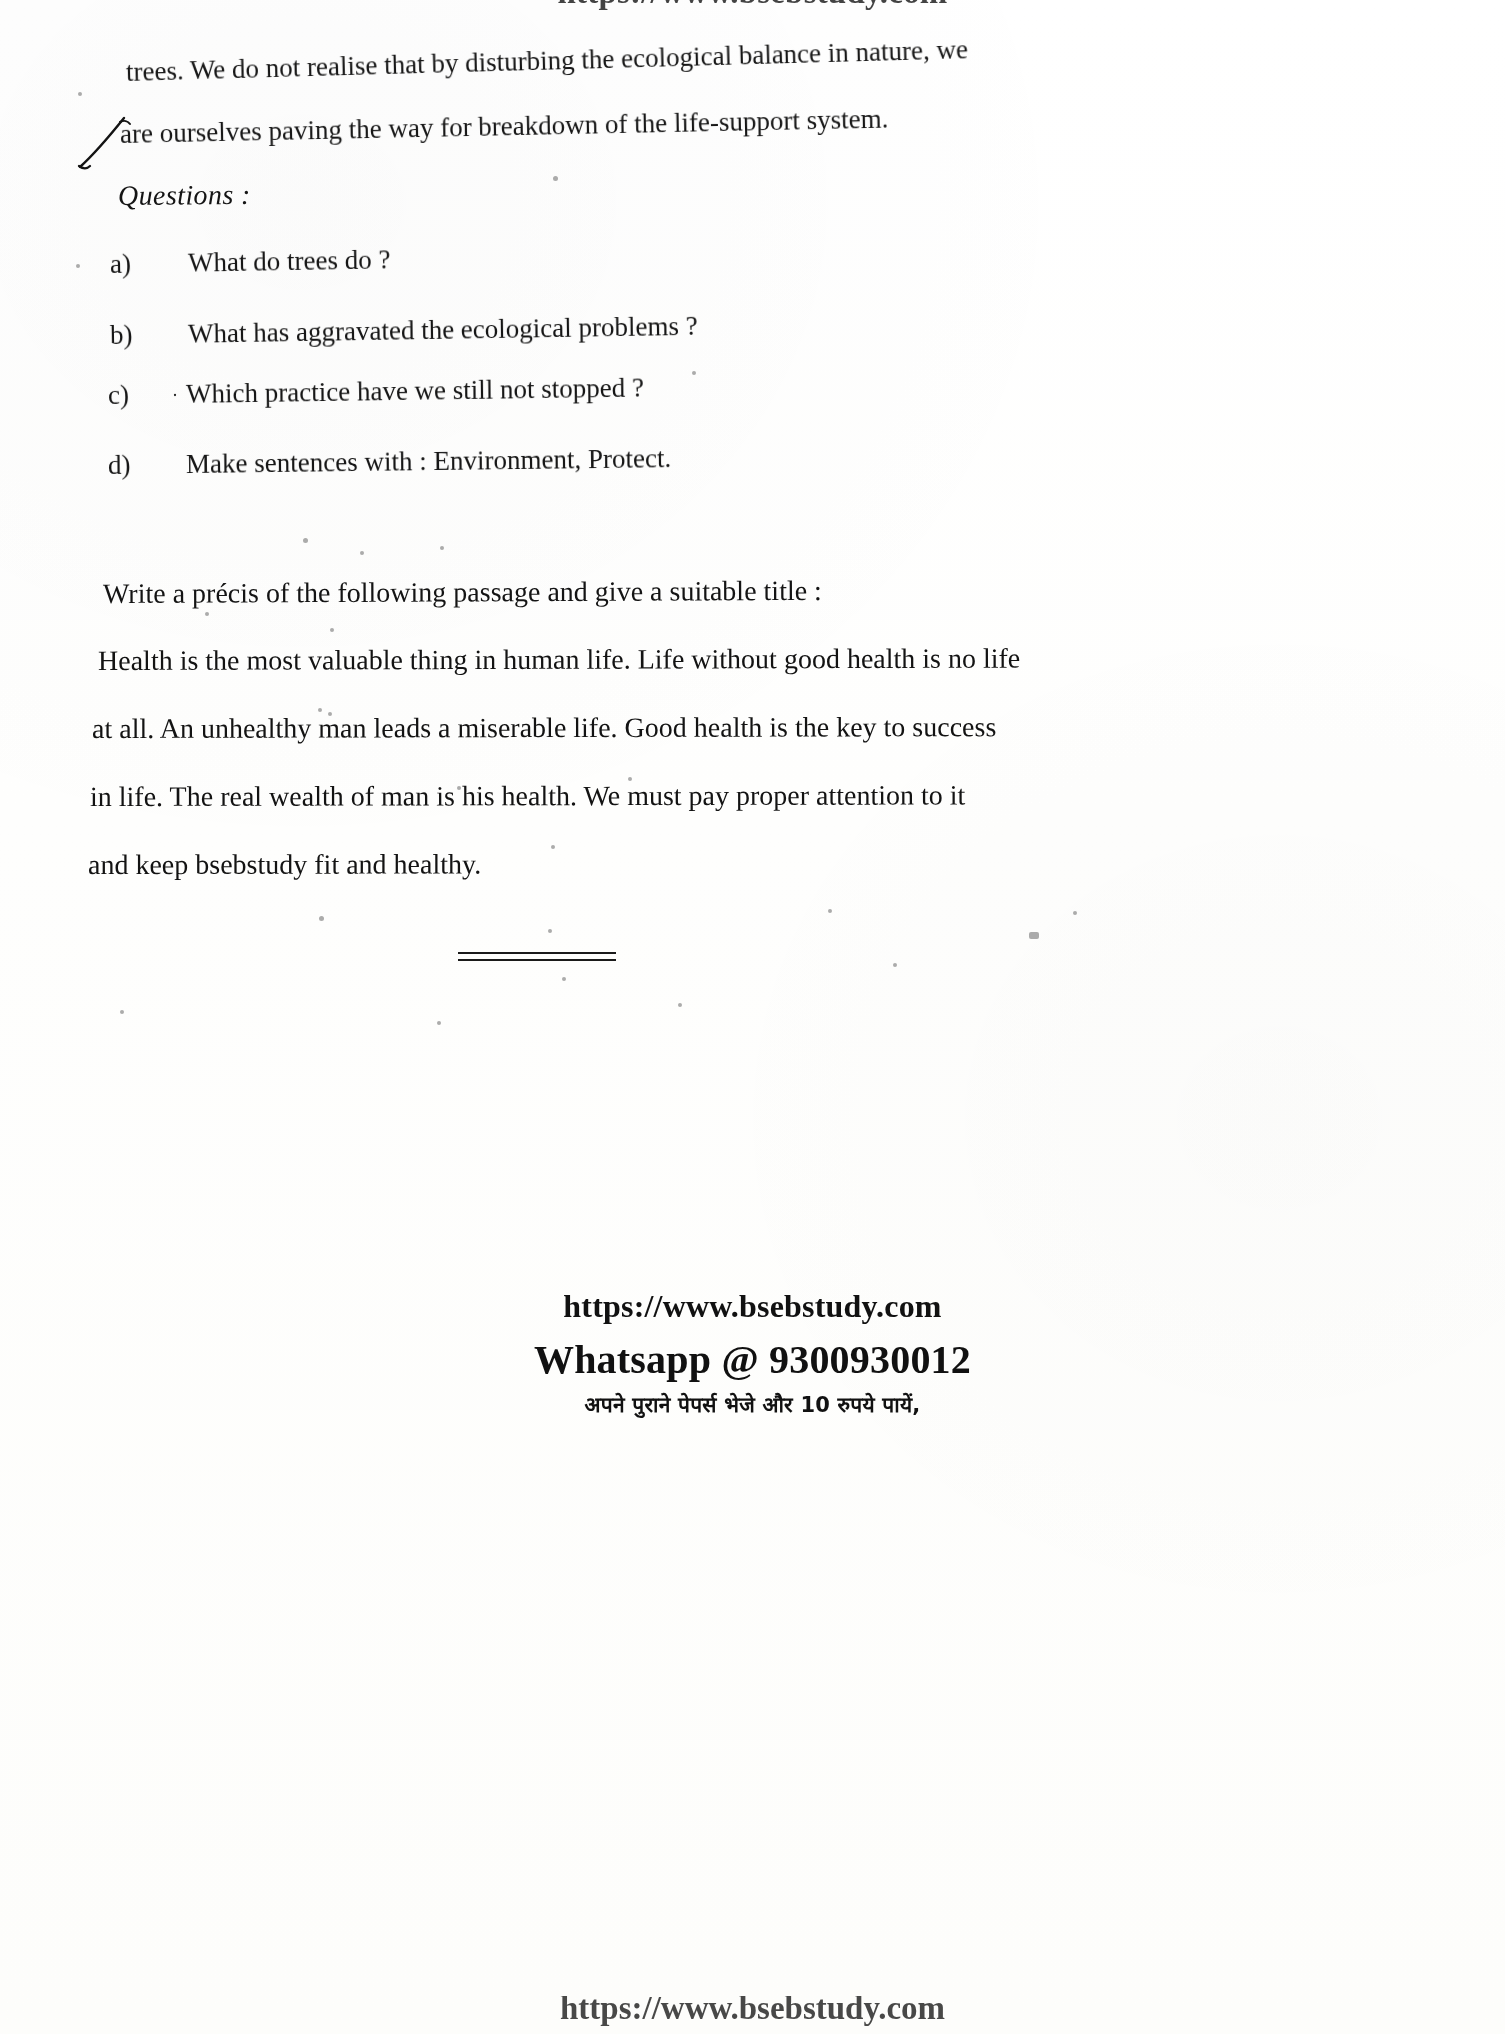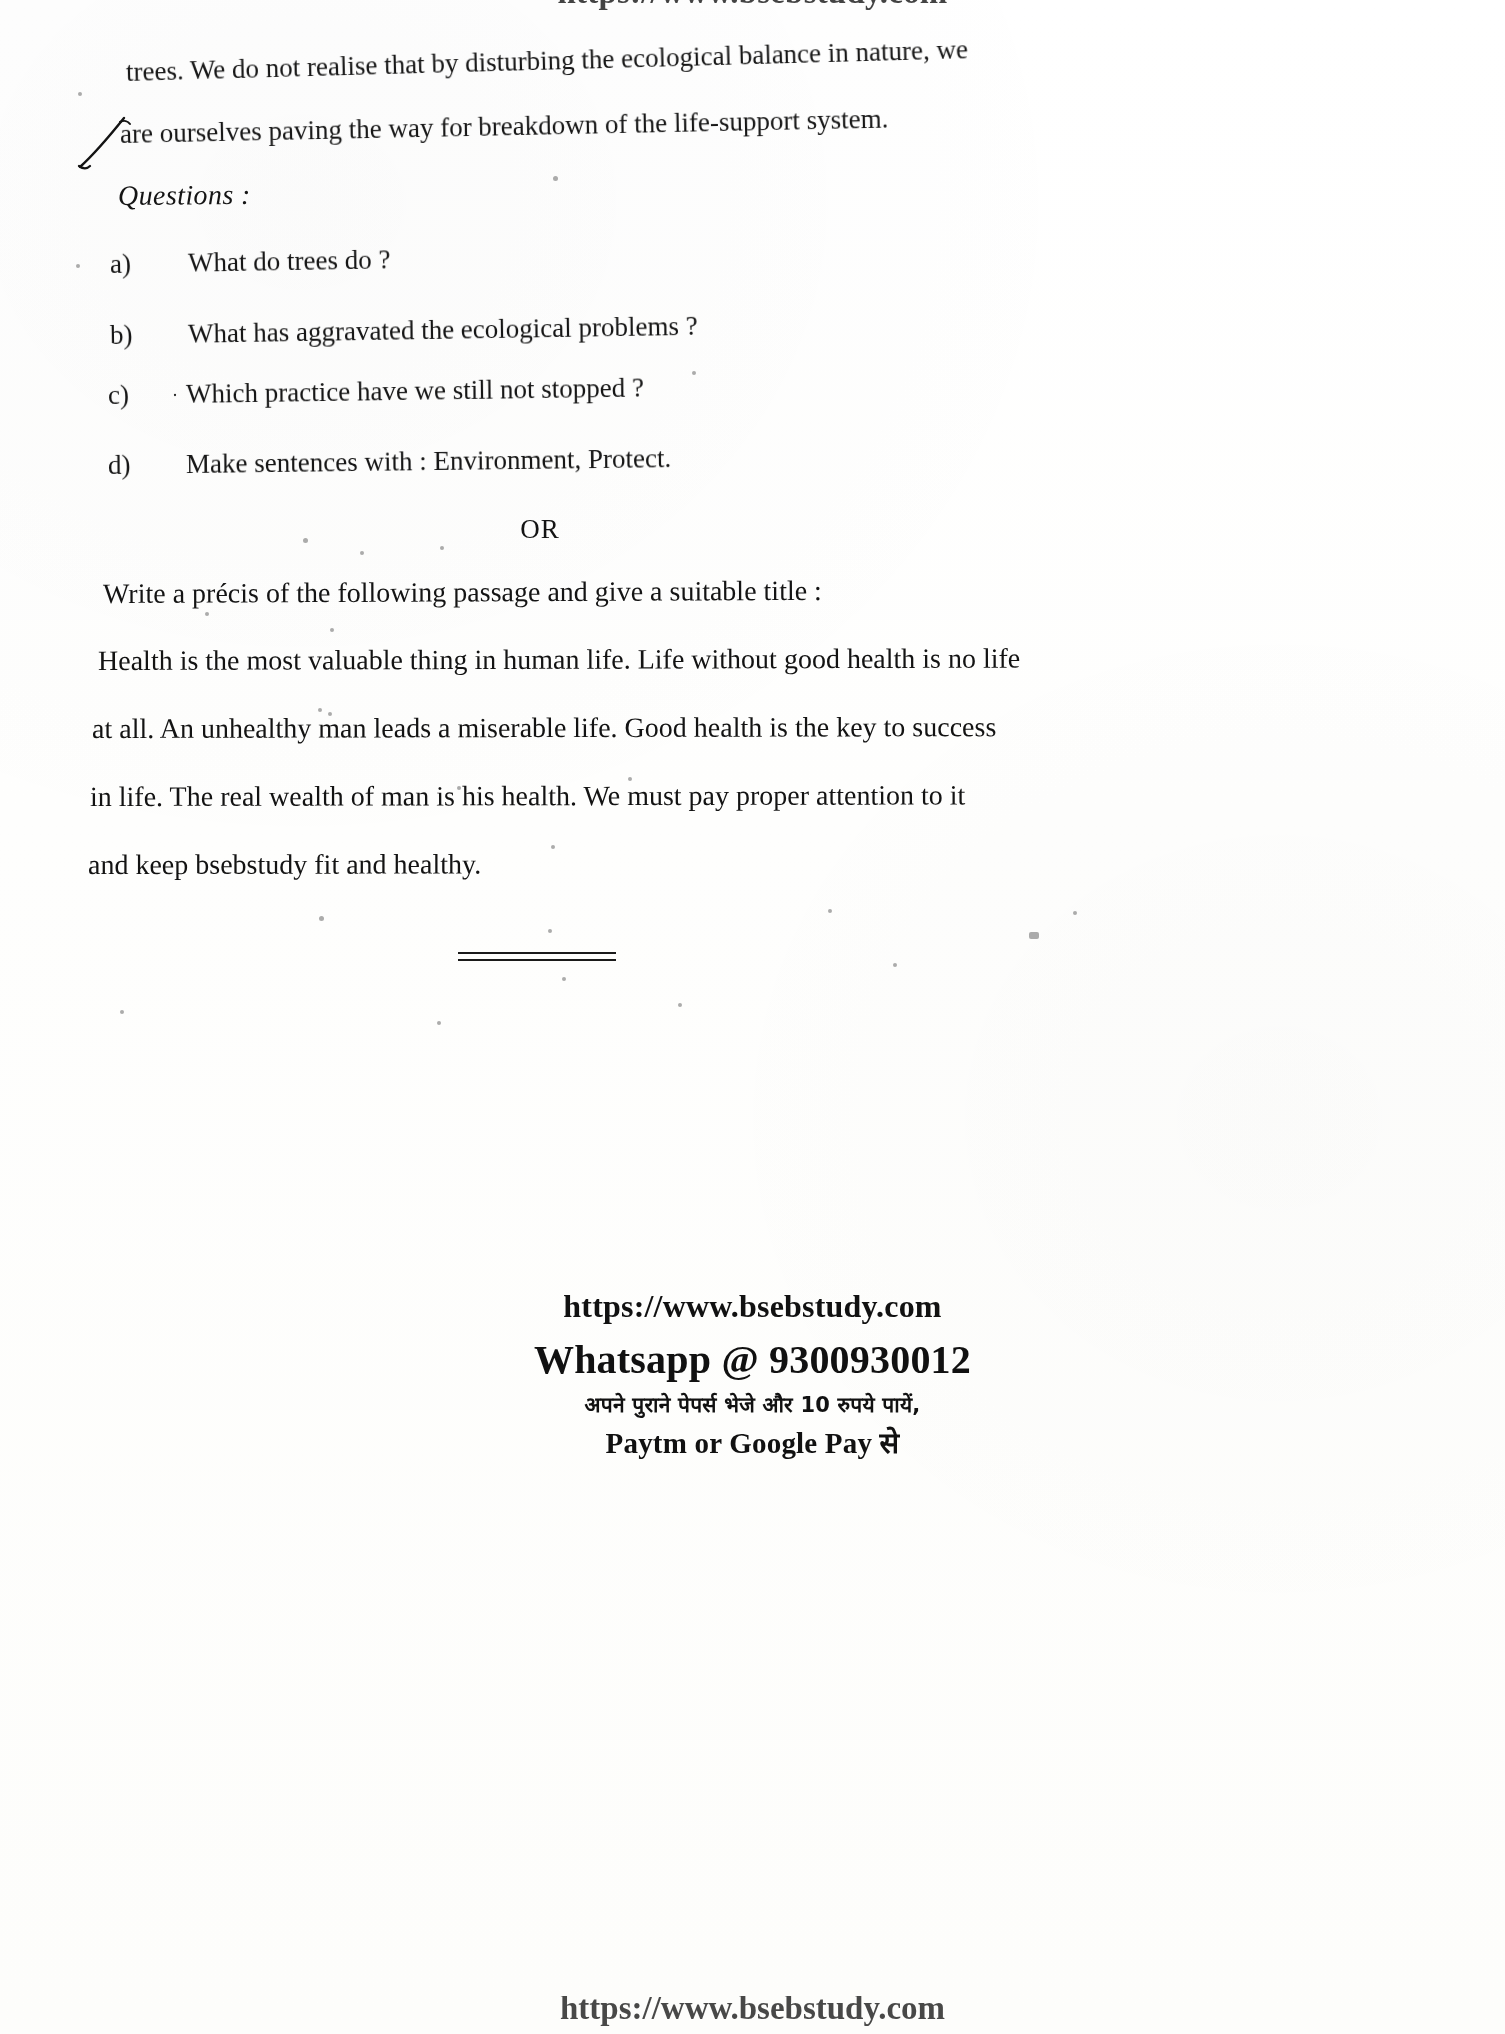--- a/index.html
+++ b/index.html
@@ -231,21 +231,20 @@
   </div>
 
   <div class="q-row blurry" style="left:108px; top:380px; transform: rotate(-0.8deg);">
     <span class="q-letter">c)</span><span class="q-dot">·</span><span>Which practice have we still not stopped ?</span>
   </div>
 
   <div class="q-row blurry" style="left:108px; top:450px; transform: rotate(-0.7deg);">
     <span class="q-letter">d)</span><span class="q-dot"></span><span>Make sentences with : Environment, Protect.</span>
   </div>
 
-  <div id="or-divider">OR</div>
 
   <div id="precis-instruction">Write a précis of the following passage and give a suitable title :</div>
 
   <div class="precis-line" style="left:98px; top:645px; transform: rotate(-0.15deg);">Health is the most valuable thing in human life. Life without good health is no life</div>
   <div class="precis-line" style="left:92px; top:713px; transform: rotate(-0.12deg);">at all. An unhealthy man leads a miserable life. Good health is the key to success</div>
   <div class="precis-line" style="left:90px; top:781px; transform: rotate(-0.1deg);">in life. The real wealth of man is his health. We must pay proper attention to it</div>
   <div class="precis-line" style="left:88px; top:849px; transform: rotate(-0.08deg);">and keep bsebstudy fit and healthy.</div>
 
   <div id="double-rule">
     <div class="r1"></div>
@@ -276,20 +275,19 @@
     <div class="speck" style="left:120px; top:1010px; width:4px; height:4px;"></div>
     <div class="speck" style="left:437px; top:1021px; width:4px; height:4px;"></div>
     <div class="speck" style="left:678px; top:1003px; width:4px; height:4px;"></div>
     <div class="speck" style="left:562px; top:977px; width:4px; height:4px;"></div>
   </div>
 
   <div id="footer-promo">
     <div class="promo promo-url">https://www.bsebstudy.com</div>
     <div class="promo promo-wa">Whatsapp @ 9300930012</div>
     <div class="promo promo-hi">अपने  पुराने  पेपर्स  भेजे  और  10  रुपये  पायें,</div>
-    <div class="promo promo-pay">Paytm or Google Pay से</div>
   </div>
 
   <div id="bottom-clip">
     <div id="bottom-watermark">https://www.bsebstudy.com</div>
   </div>
 
 </div>
 
 </body></html>

